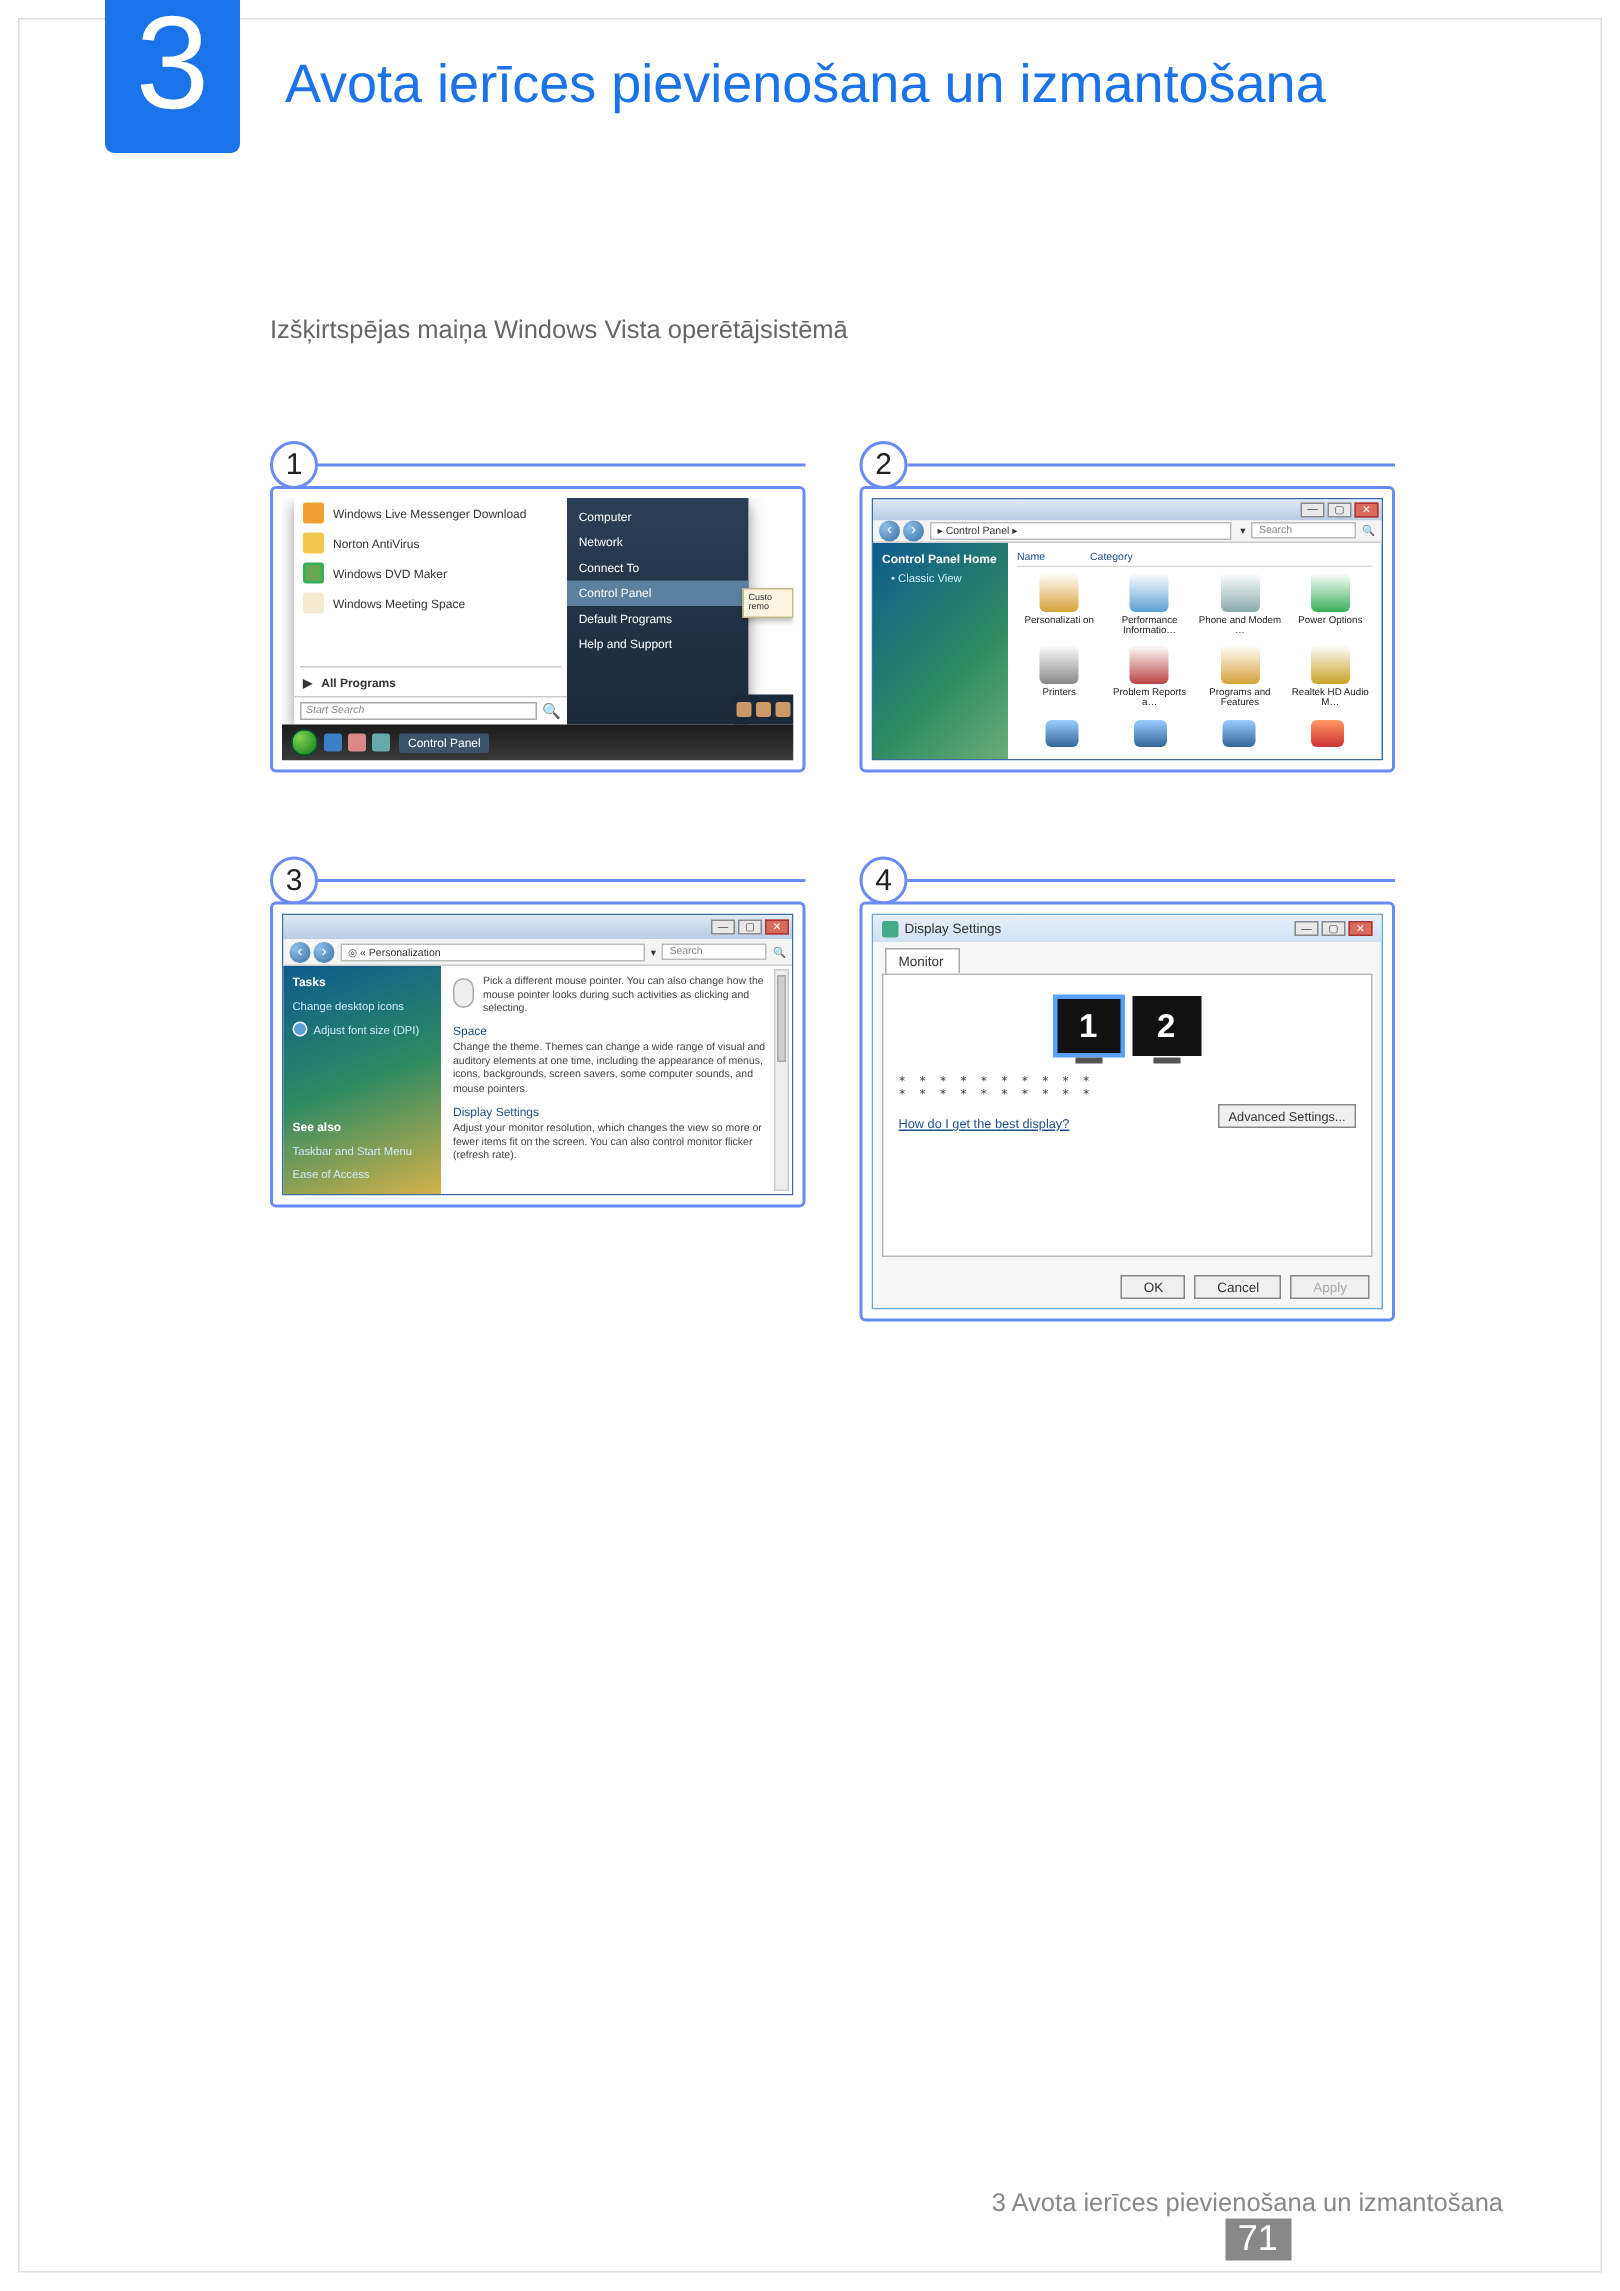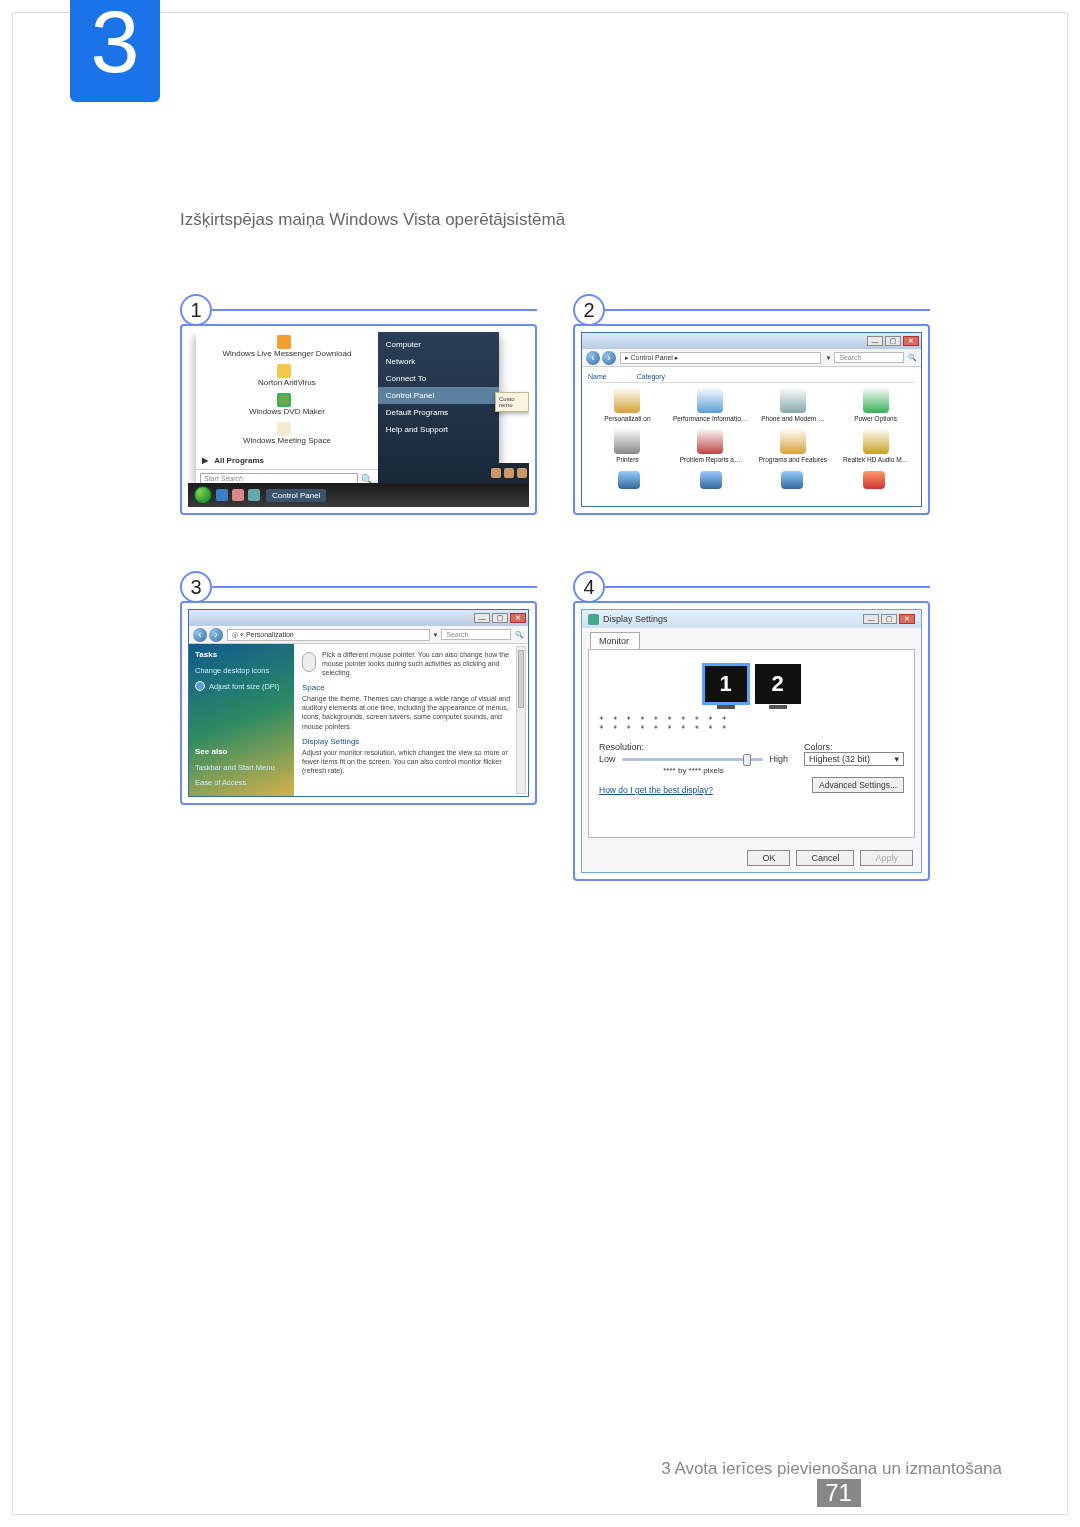--- a/index.html
+++ b/index.html
@@ -105,21 +105,21 @@
     color: #fff; font-size: 8px; margin-left: 6px;
     background: #3a536b; padding: 2px 6px; border-radius: 2px;
   }
   .ql { width: 12px; height:12px; margin-left:4px; border-radius:2px; }
   .start-panel {
     position: absolute; bottom: 24px; left: 8px; right: 30px; top: 0;
     display: flex; box-shadow: 0 4px 10px rgba(0,0,0,.4);
   }
   .sp-left { flex: 1.2; background: #fff; display:flex; flex-direction:column; }
   .sp-items { flex:1; }
-  .sp-item { display:flex; align-items:center; padding:3px 6px; font-size:8px;flex-direction:column; }
+  .sp-item { display:flex; align-items:center; padding:3px 6px; font-size:8px; }
   .sp-icon { width:14px; height:14px; margin-right:6px; border-radius:2px; }
   .sp-divider { height:1px; background:#ccc; margin:2px 4px; }
   .sp-all { font-size:8px; font-weight:700; padding:4px 6px; display:flex; align-items:center; }
   .sp-search { border-top:1px solid #ccc; padding:3px 4px; display:flex; }
   .sp-search-box { flex:1; border:1px solid #aaa; font-size:7px; color:#888; padding:1px 3px; font-style:italic; }
   .sp-search-ico { width:12px; height:12px; margin-left:4px; display:flex; align-items:center; justify-content:center; color:#3b76c7; font-size:10px; }
   .sp-right { flex:0.8; background: linear-gradient(#2a3f57,#1a2838); color:#fff; display:flex; flex-direction:column; padding:4px 0; }
   .sp-r-item { font-size:8px; padding:4px 8px; }
   .sp-r-item.sel { background:#5b819e; }
   .sp-footer {
@@ -219,20 +219,21 @@
   .footer-text { font-size:17px; color:#888; margin-right:14px; }
   .footer-num { width:44px; height:44px; background:#888; color:#fff; font-size:24px; display:flex; align-items:center; justify-content:center; }
 </style>
 </head>
 <body>
 
 <div class="page-border"></div>
 
 <div class="header">
   <div class="chapter-badge">3</div>
+  <div class="chapter-title">Avota ierīces pievienošana un izmantošana</div>
 </div>
 
 <div class="content">
   <div class="subheading">Izšķirtspējas maiņa Windows Vista operētājsistēmā</div>
 
   <div class="figures">
 
     <div class="figure-wrap">
       <div class="step-row">
         <div class="step-circle">1</div>
@@ -316,20 +317,24 @@
               <div class="nav-btns">
                 <div class="nav-circ">‹</div>
                 <div class="nav-circ">›</div>
               </div>
               <div class="addr">▸ Control Panel ▸</div>
               <span style="margin-left:2px">▾</span>
               <div class="sbox">Search</div>
               <span style="color:#1a4f8a">🔍</span>
             </div>
             <div class="cp-body">
+              <div class="cp-side">
+                <div class="cp-side-title">Control Panel Home</div>
+                <div class="cp-side-sub">• <span>Classic View</span></div>
+              </div>
               <div class="cp-main">
                 <div class="cp-cols">
                   <span>Name</span>
                   <span>Category</span>
                 </div>
                 <div class="cp-grid" id="fig2-grid">
                     <div class="cp-item">
                       <div class="cp-ico" style="background: linear-gradient(rgb(255, 255, 255), rgb(216, 162, 58));"></div>
                       <div>Personalizati on</div>
                     </div>
@@ -456,40 +461,20 @@
               </div>
             </div>
             <div class="dlg-tab">Monitor</div>
             <div class="dlg-body">
               <div class="monitors">
                 <div class="mon sel">1</div>
                 <div class="mon">2</div>
               </div>
               <div class="stars">* * * * * * * * * *</div>
               <div class="stars">* * * * * * * * * *</div>
-              <div class="dlg-row">
-                <div class="dlg-col">
-                  <span>Resolution:</span>
-                  <div class="slider">
-                    <span>Low</span>
-                    <div class="track">
-                        <div class="thumb"></div>
-                      </div>
-                    <span>High</span>
-                  </div>
-                  <div class="pixels">**** by **** pixels</div>
-                </div>
-                <div class="dlg-col" style="max-width:100px">
-                  <span>Colors:</span>
-                  <div class="select">
-                      <span>Highest (32 bit)</span>
-                      <span>▾</span>
-                    </div>
-                </div>
-              </div>
               <div class="dlg-link">How do I get the best display?</div>
               <div class="adv-btn">Advanced Settings...</div>
             </div>
             <div class="dlg-footer">
               <div class="dlg-btn">OK</div>
               <div class="dlg-btn">Cancel</div>
               <div class="dlg-btn dis">Apply</div>
             </div>
           </div>
         </div>

